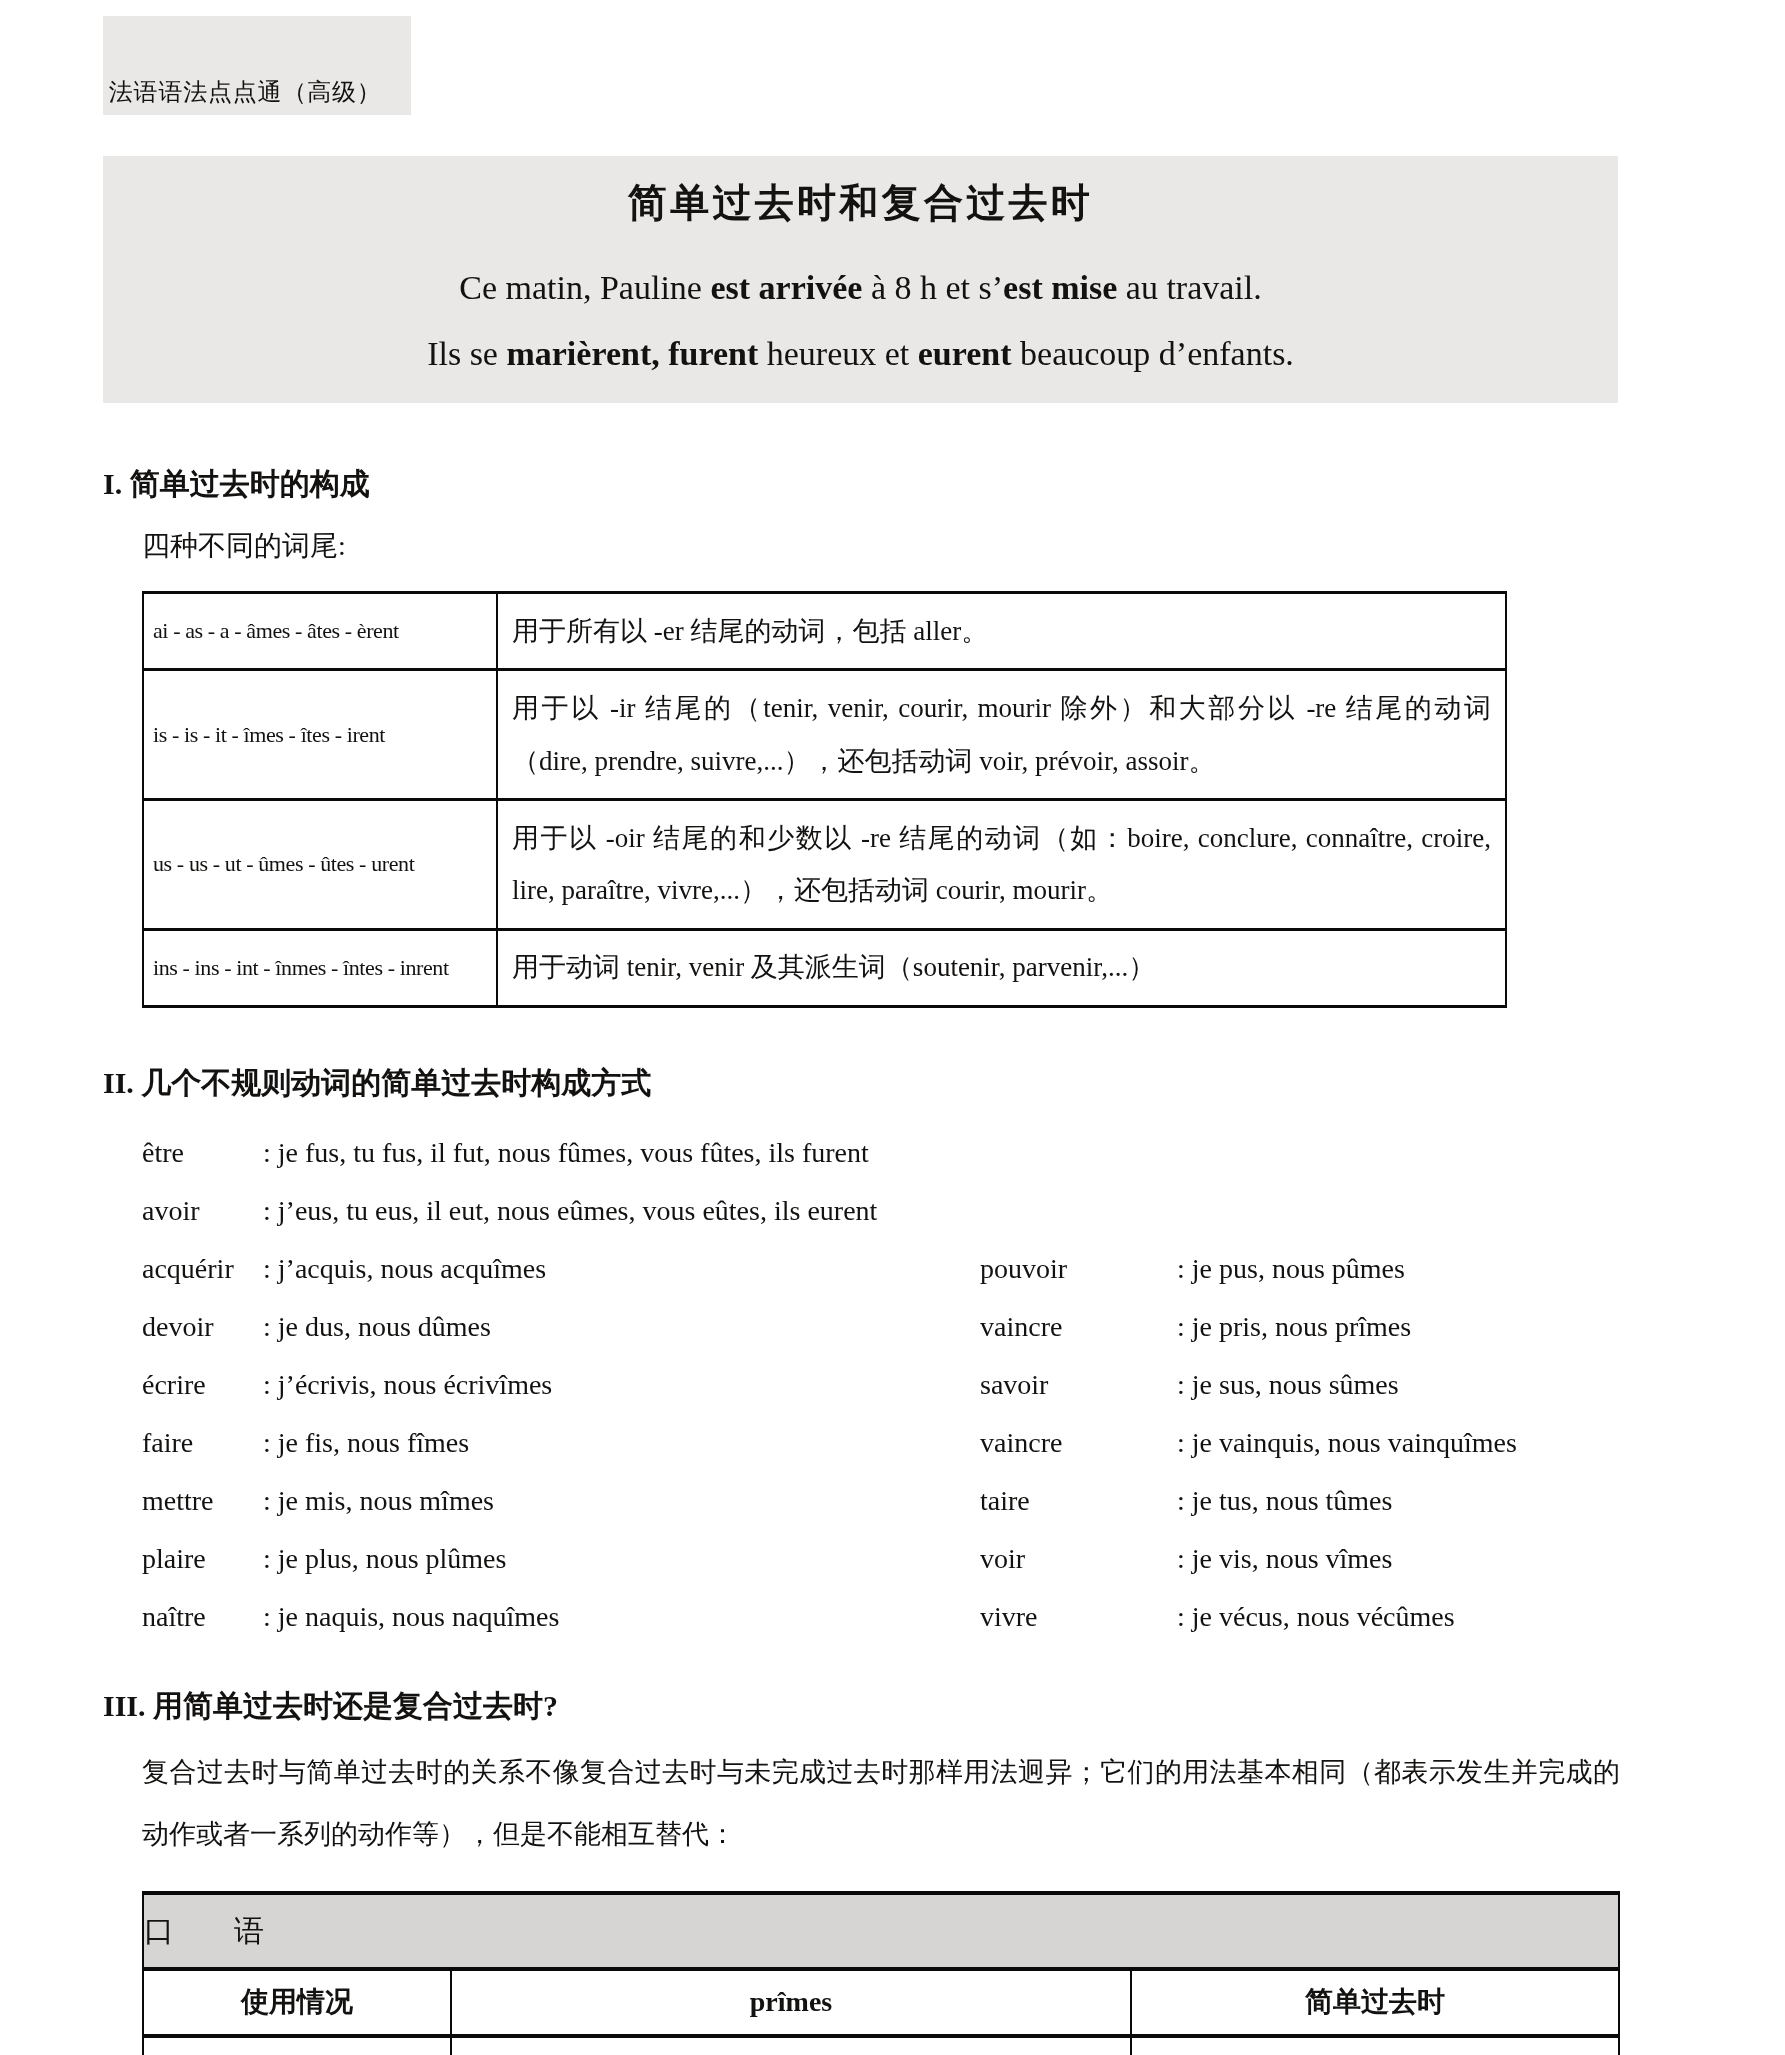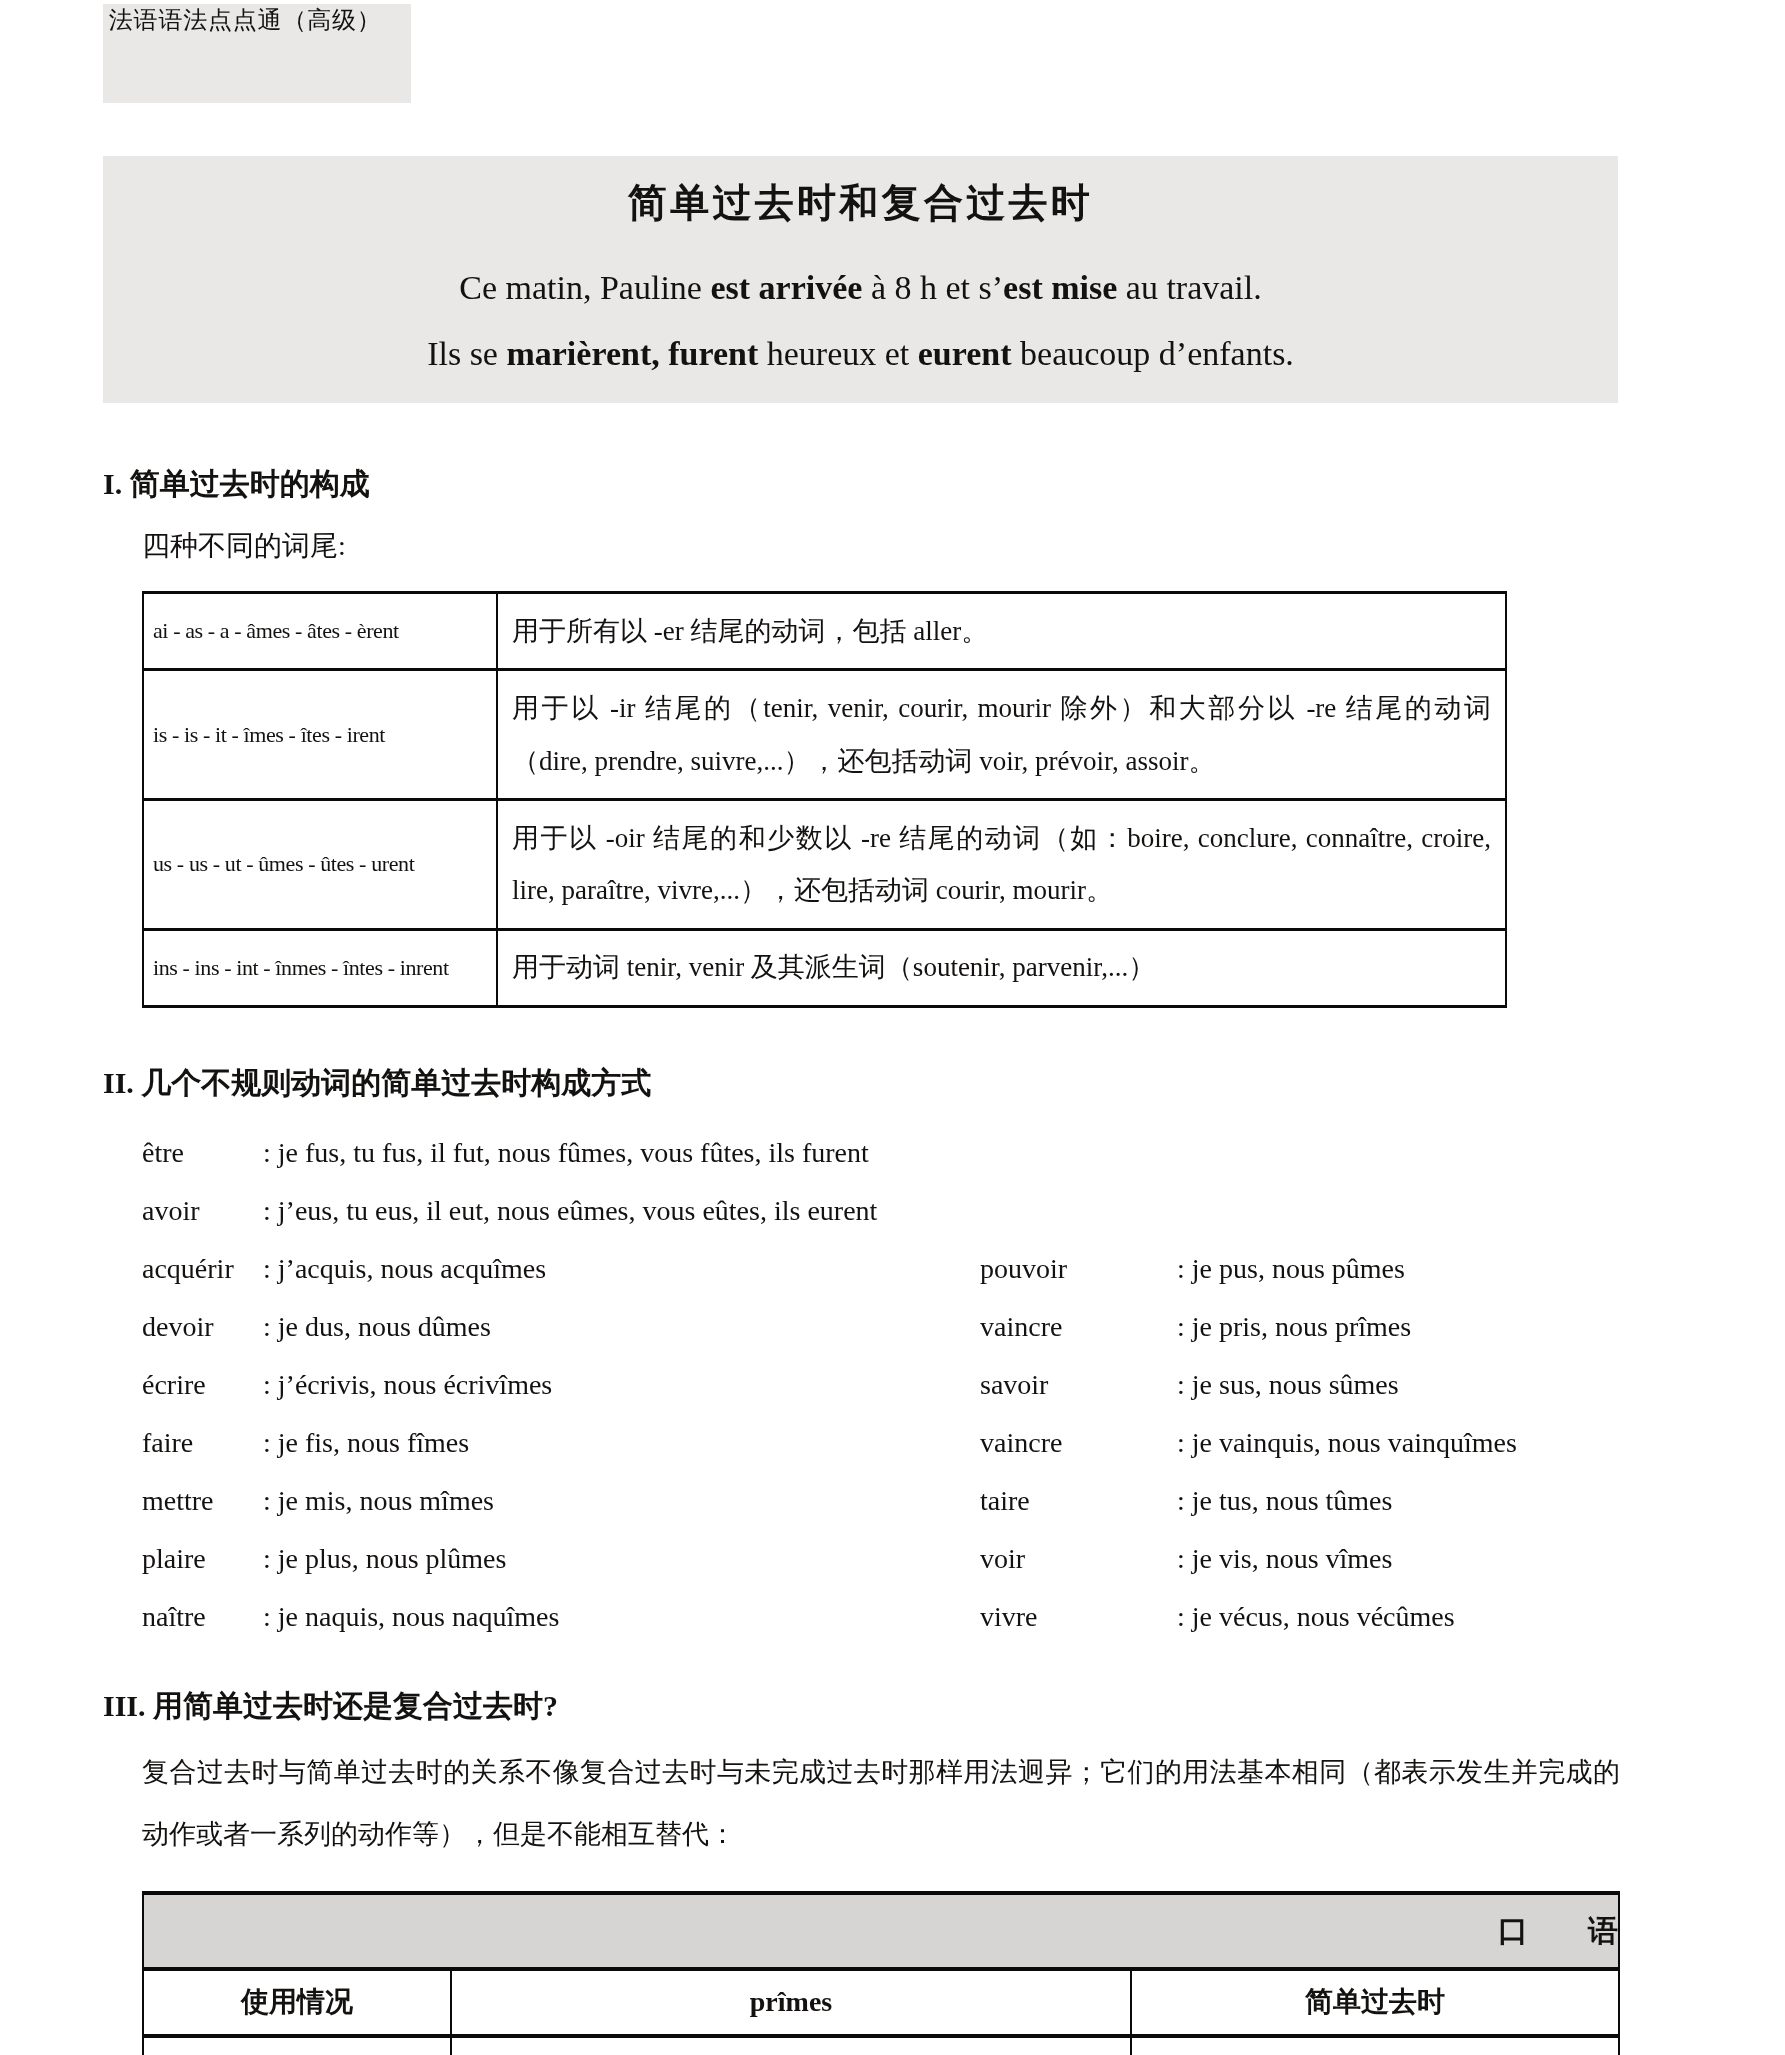--- a/index.html
+++ b/index.html
@@ -9,24 +9,25 @@
     height: 2529px;
     background: #ffffff;
     color: #141210;
     font-family: "Liberation Serif", serif;
     overflow: hidden;
   }
 
   
   .running-header {
     position: absolute;
-    left: 103px; top: 4px;
+    left: 103px; top: 16px;
     width: 308px; height: 99px;
     background: #e9e8e6;
     display: flex;
+    align-items: flex-end;
     box-sizing: border-box;
     padding: 0 0 6.6px 5.8px;
     font-size: 24px;
     letter-spacing: 0.8px;
   }
 
   
   .main {
     position: absolute;
     left: 103px; top: 156px;
@@ -111,23 +112,23 @@
 
   .usage-table {
     margin-top: 25.5px;
     margin-left: 39px;
     width: 1478px;
     font-size: 26px;
   }
   .usage-table td { border-top-width: 4.1px; border-bottom-width: 4.1px; }
   .usage-table .ut-title-cell {
     background: #d6d5d3;
-    text-align: right;
+    text-align: left;
     font-size: 30px;
-    font-weight: bold;
+    font-weight: normal;
     padding: 15.6px 0;
   }
   .usage-table .ut-head-cell {
     text-align: center;
     font-weight: bold;
     font-size: 28px;
     padding: 12.3px 0;
   }
   .usage-table .col-situation { width: 308px; }
   .usage-table .col-compose  { width: 680px; }

